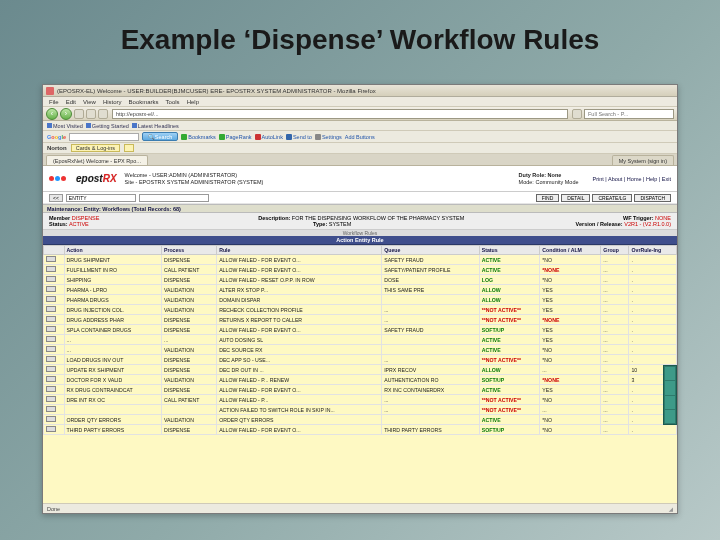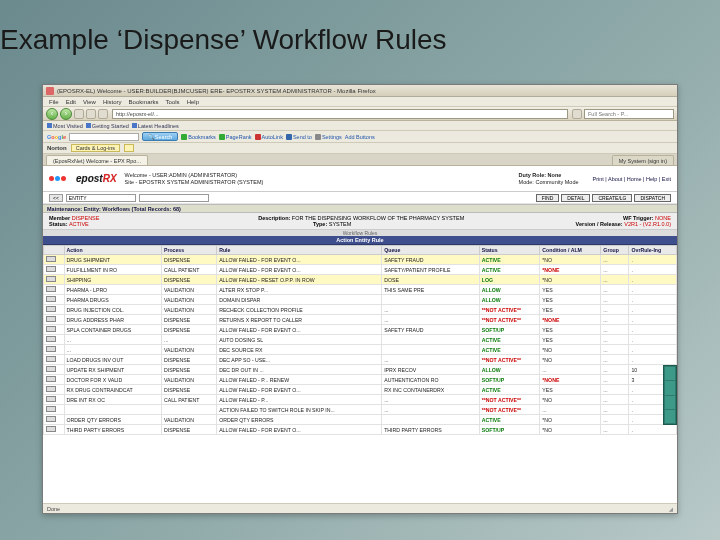--- a/index.html
+++ b/index.html
@@ -6,24 +6,24 @@
   body {
     width: 720px; height: 540px;
     background: linear-gradient(135deg, #6b8a8e 0%, #8faaa9 55%, #b8c9c8 100%);
     font-family: Arial, Helvetica, sans-serif;
     overflow: hidden;
     position: relative;
   }
   .slide-title {
     position: absolute;
     top: 24px; left: 0; right: 0;
-    text-align: left;
+    text-align: center;
     font-size: 28px;
     color: #1a1a1a;
-    font-weight: 400;
+    font-weight: 700;
   }
   .browser {
     position: absolute;
     top: 84px; left: 42px;
     width: 636px; height: 430px;
     background: #eceae6;
     border: 1px solid #7a7a7a;
     font-size: 6.5px;
     box-shadow: 0 2px 6px rgba(0,0,0,0.25);
   }
@@ -132,21 +132,21 @@
     height:10px; padding:0 6px; background:#f4f1e6;
     border:1px solid #b8b29c; border-bottom:none;
     border-radius:2px 2px 0 0;
     display:flex;align-items:center; color:#333;
     max-width: 200px; overflow:hidden; white-space:nowrap;
   }
   .tab.bg { background:#dcd8c8; }
   .tab-right { margin-left:auto; }
   
   .app {
-    background:#ffffff;
+    background:#fef9c3;
     height: 340px;
     overflow:hidden;
   }
   .app-header {
     height: 26px;
     background:#fff;
     border-bottom:1px solid #ccc;
     display:flex; align-items:center;
     padding:0 6px; gap:8px;
   }

